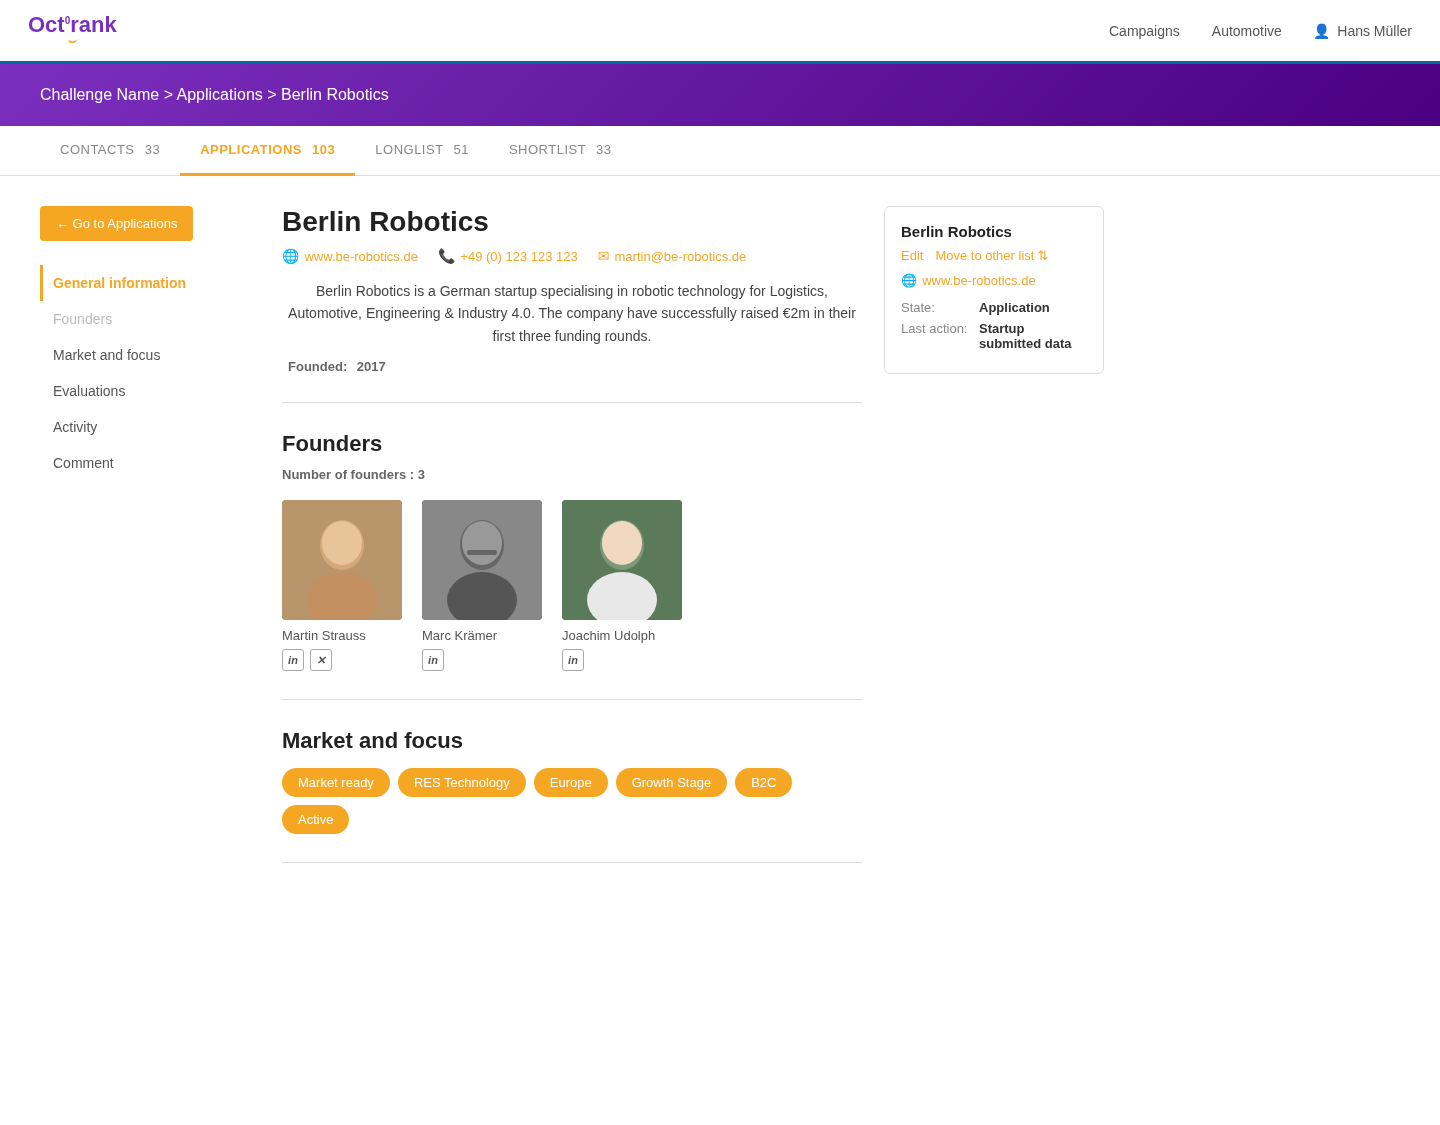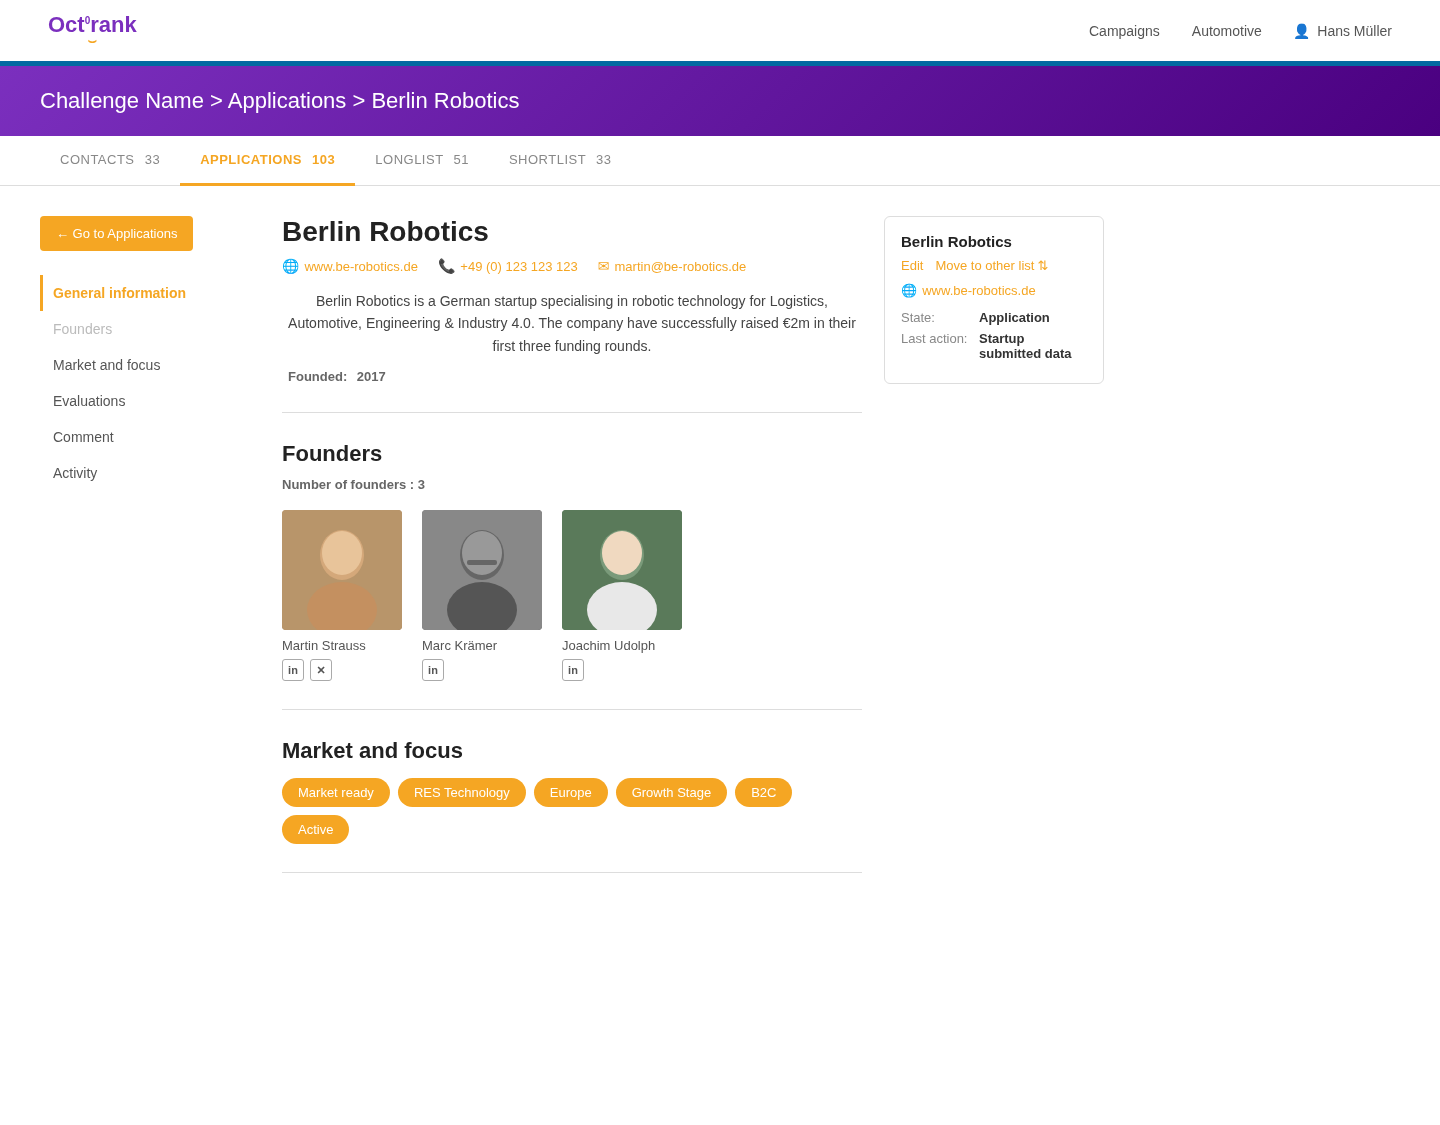--- a/index.html
+++ b/index.html
@@ -3,41 +3,41 @@
   <meta charset="utf-8">
   <style>
     * { box-sizing: border-box; margin: 0; padding: 0; }
     body { font-family: Arial, sans-serif; background: #fff; color: #333; font-size: 14px; }
 
     
     .top-nav {
       display: flex;
       align-items: center;
       justify-content: space-between;
-      padding: 12px 48px;
-      border-bottom: 5px solid #0369a1;
+      padding: 12px 28px;
+      border-bottom: 3px solid #0369a1;
       background: #fff;
     }
     .logo {
       font-size: 22px;
       font-weight: bold;
       color: #7B2FBE;
     }
     .logo sup { font-size: 10px; color: #7B2FBE; }
     .logo .tilde { color: #f5a623; display: block; text-align: center; font-size: 14px; margin-top: -6px; }
     .nav-links { display: flex; gap: 32px; align-items: flex-end; }
     .nav-link { color: #555; text-decoration: none; font-size: 14px; cursor: pointer; }
     .nav-user { display: flex; align-items: center; gap: 6px; color: #555; }
 
     
     .breadcrumb-banner {
       background: linear-gradient(135deg, #7B2FBE 0%, #4a0080 100%);
       padding: 22px 40px;
       color: #fff;
-      font-size: 22px;
+      font-size: 16px;
     }
 
     
     .tabs {
       display: flex;
       border-bottom: 1px solid #ddd;
       padding: 0 40px;
       background: #fff;
     }
     .tab {
@@ -170,21 +170,21 @@
       display: flex;
       align-items: center;
       justify-content: center;
     }
     .founder-avatar svg { width: 100%; height: 100%; }
     .founder-name {
       font-size: 13px;
       color: #555;
       margin-bottom: 6px;
     }
-    .founder-links { display: flex; gap: 6px; }
+    .founder-links { display: flex; gap: 6px; font-style: italic; }
     .social-icon {
       width: 22px;
       height: 22px;
       border: 1px solid #aaa;
       border-radius: 3px;
       display: flex;
       align-items: center;
       justify-content: center;
       font-size: 11px;
       color: #555;
@@ -304,22 +304,22 @@
 
 <div class="main-layout">
 
   <aside class="sidebar">
     <button class="go-back-btn">← Go to Applications</button>
     <ul class="sidebar-nav">
       <li class="active">General information</li>
       <li class="disabled">Founders</li>
       <li>Market and focus</li>
       <li>Evaluations</li>
+      <li>Activity</li>
       <li>Comment</li>
-      <li>Activity</li>
     </ul>
   </aside>
 
   <main class="content">
 
     <h1 class="company-name">Berlin Robotics</h1>
 
     <div class="company-contacts">
       <div class="contact-item">
         <span class="contact-icon">🌐</span>

